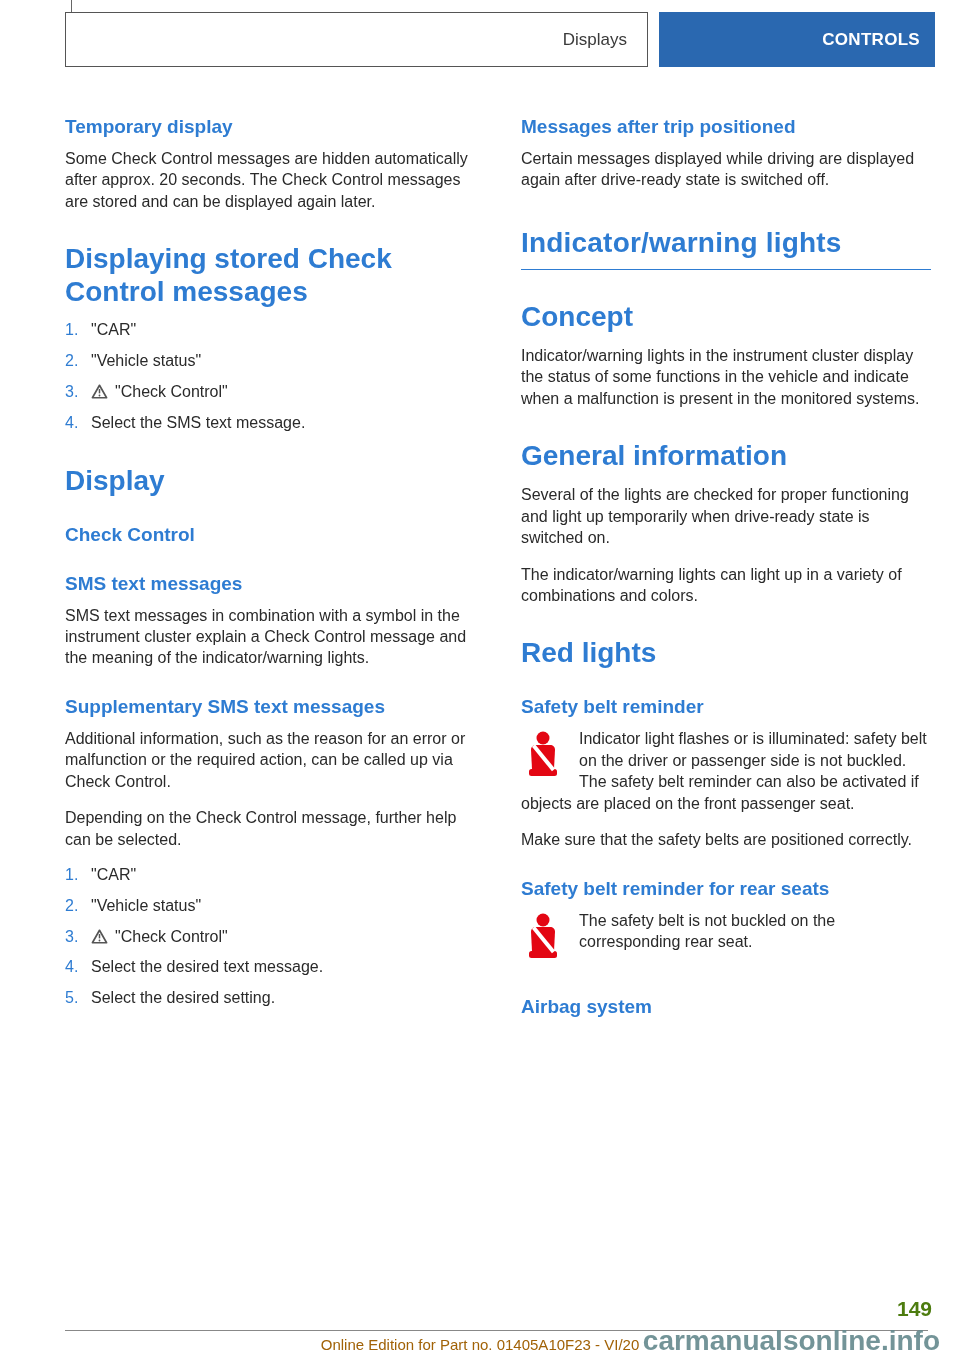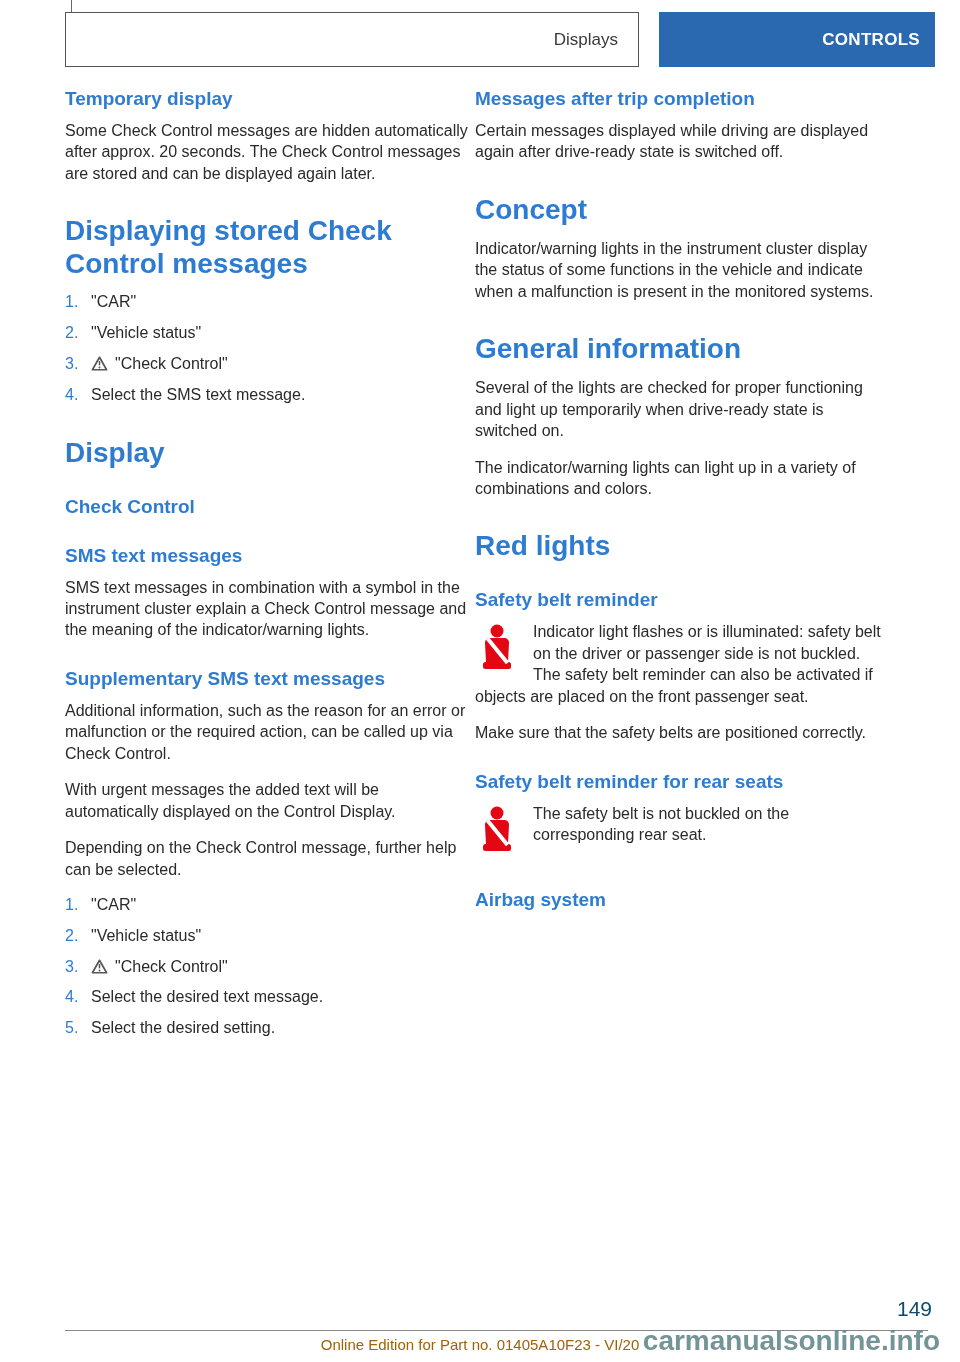--- a/index.html
+++ b/index.html
@@ -6,39 +6,39 @@
   html, body { margin: 0; padding: 0; }
   body {
     width: 960px; height: 1362px; position: relative; overflow: hidden;
     font-family: "Liberation Sans", "DejaVu Sans", sans-serif;
     background: #ffffff; color: #2a2a2a;
     --accent: #2e7cd2;
     --chapterblue: #2a68b0;
     --iconred: #e30613;
   }
   .top-tick { position: absolute; left: 71px; top: 0; width: 1px; height: 13px; background: #666; }
-  .header { position: absolute; left: 65px; right: 25px; top: 12px; height: 55px; display: flex; gap: 20px; }
+  .header { position: absolute; left: 65px; right: 25px; top: 12px; height: 55px; display: flex; gap: 11px; }
   .tab-box { flex: 1; border: 1px solid #555; display: flex; align-items: center; justify-content: flex-end; padding-right: 20px; background: #fff; }
   .tab-box .tab-label { font-size: 17px; color: #3a3a3a; }
   .chapter-box { width: 276px; background: var(--chapterblue); color: #fff; display: flex; align-items: center; justify-content: flex-end; padding-right: 15px; font-weight: bold; font-size: 17px; letter-spacing: .3px; padding-left: 8px; }
-  .columns { position: absolute; left: 65px; top: 80px; width: 866px; display: flex; }
+  .columns { position: absolute; left: 65px; top: 108px; width: 866px; display: flex; gap: 46px; }
   .col { width: 410px; }
   .col > :first-child { margin-top: 8px; }
   h1.chapter { font-size: 28px; color: var(--accent); margin: 36px 0 20px; padding-bottom: 10px; border-bottom: 1px solid var(--accent); font-weight: bold; letter-spacing: .2px; }
   h2.sec { font-size: 28px; color: var(--accent); margin: 30px 0 12px; font-weight: bold; line-height: 1.18; }
   h3.sub { font-size: 19px; color: var(--accent); margin: 27px 0 10px; font-weight: bold; }
   p.body { font-size: 16px; line-height: 1.34; margin: 4px 0 15px; }
   ul.steps { list-style: none; margin: 6px 0 18px; padding: 0; }
   ul.steps li { display: flex; align-items: baseline; font-size: 16px; line-height: 1.3; margin-bottom: 10px; }
   ul.steps .num { color: var(--accent); min-width: 26px; flex-shrink: 0; }
   .mini-icon { margin-right: 7px; position: relative; top: 2px; flex-shrink: 0; }
   .icon-para { font-size: 16px; line-height: 1.34; margin: 4px 0 15px; }
   .icon-para::after { content: ""; display: block; clear: both; }
   .big-icon { float: left; margin: 2px 14px 4px 0; }
-  .footer-pagenum { position: absolute; right: 28px; top: 1297px; font-size: 21px; font-weight: normal; color: #0c4a6e; }
+  .footer-pagenum { position: absolute; right: 28px; top: 1297px; font-size: 21px; font-weight: bold; color: #4d7c0f; }
   .footer-rule { position: absolute; left: 65px; right: 32px; top: 1330px; border-top: 1px solid #888; }
   .footer-note { position: absolute; left: 0; width: 100%; top: 1336px; text-align: center; font-size: 15px; color: #a16207; }
   .watermark { position: absolute; right: 20px; top: 1325px; font-size: 28px; font-weight: bold; color: #64898d; opacity: .9; }
 </style>
 </head>
 <body>
 
 <div class="top-tick"></div>
 
 <div class="header">
@@ -86,21 +86,20 @@
 
     <h2 class="sec">Display</h2>
 
     <h3 class="sub">Check Control</h3>
 
     <h3 class="sub">SMS text messages</h3>
     <p class="body">SMS text messages in combination with a symbol in the instrument cluster explain a Check Control message and the meaning of the indicator/warning lights.</p>
 
     <h3 class="sub">Supplementary SMS text messages</h3>
     <p class="body">Additional information, such as the reason for an error or malfunction or the required action, can be called up via Check Control.</p>
-    <p class="body">With urgent messages the added text will be automatically displayed on the Control Display.</p>
     <p class="body">Depending on the Check Control message, further help can be selected.</p>
 
     <ul class="steps">
       <li>
         <span class="num">1.</span>
         <span>"CAR"</span>
       </li>
       <li>
         <span class="num">2.</span>
         <span>"Vehicle status"</span>
@@ -123,23 +122,24 @@
       <li>
         <span class="num">5.</span>
         <span>Select the desired setting.</span>
       </li>
     </ul>
 
   </div>
 
   <div class="col">
 
-    <h3 class="sub">Messages after trip completion</h3>
+    <h3 class="sub">Messages after trip positioned</h3>
     <p class="body">Certain messages displayed while driving are displayed again after drive-ready state is switched off.</p>
 
+    <h1 class="chapter">Indicator/warning lights</h1>
 
     <h2 class="sec">Concept</h2>
     <p class="body">Indicator/warning lights in the instrument cluster display the status of some functions in the vehicle and indicate when a malfunction is present in the monitored systems.</p>
 
     <h2 class="sec">General information</h2>
     <p class="body">Several of the lights are checked for proper functioning and light up temporarily when drive-ready state is switched on.</p>
     <p class="body">The indicator/warning lights can light up in a variety of combinations and colors.</p>
 
     <h2 class="sec">Red lights</h2>
 

